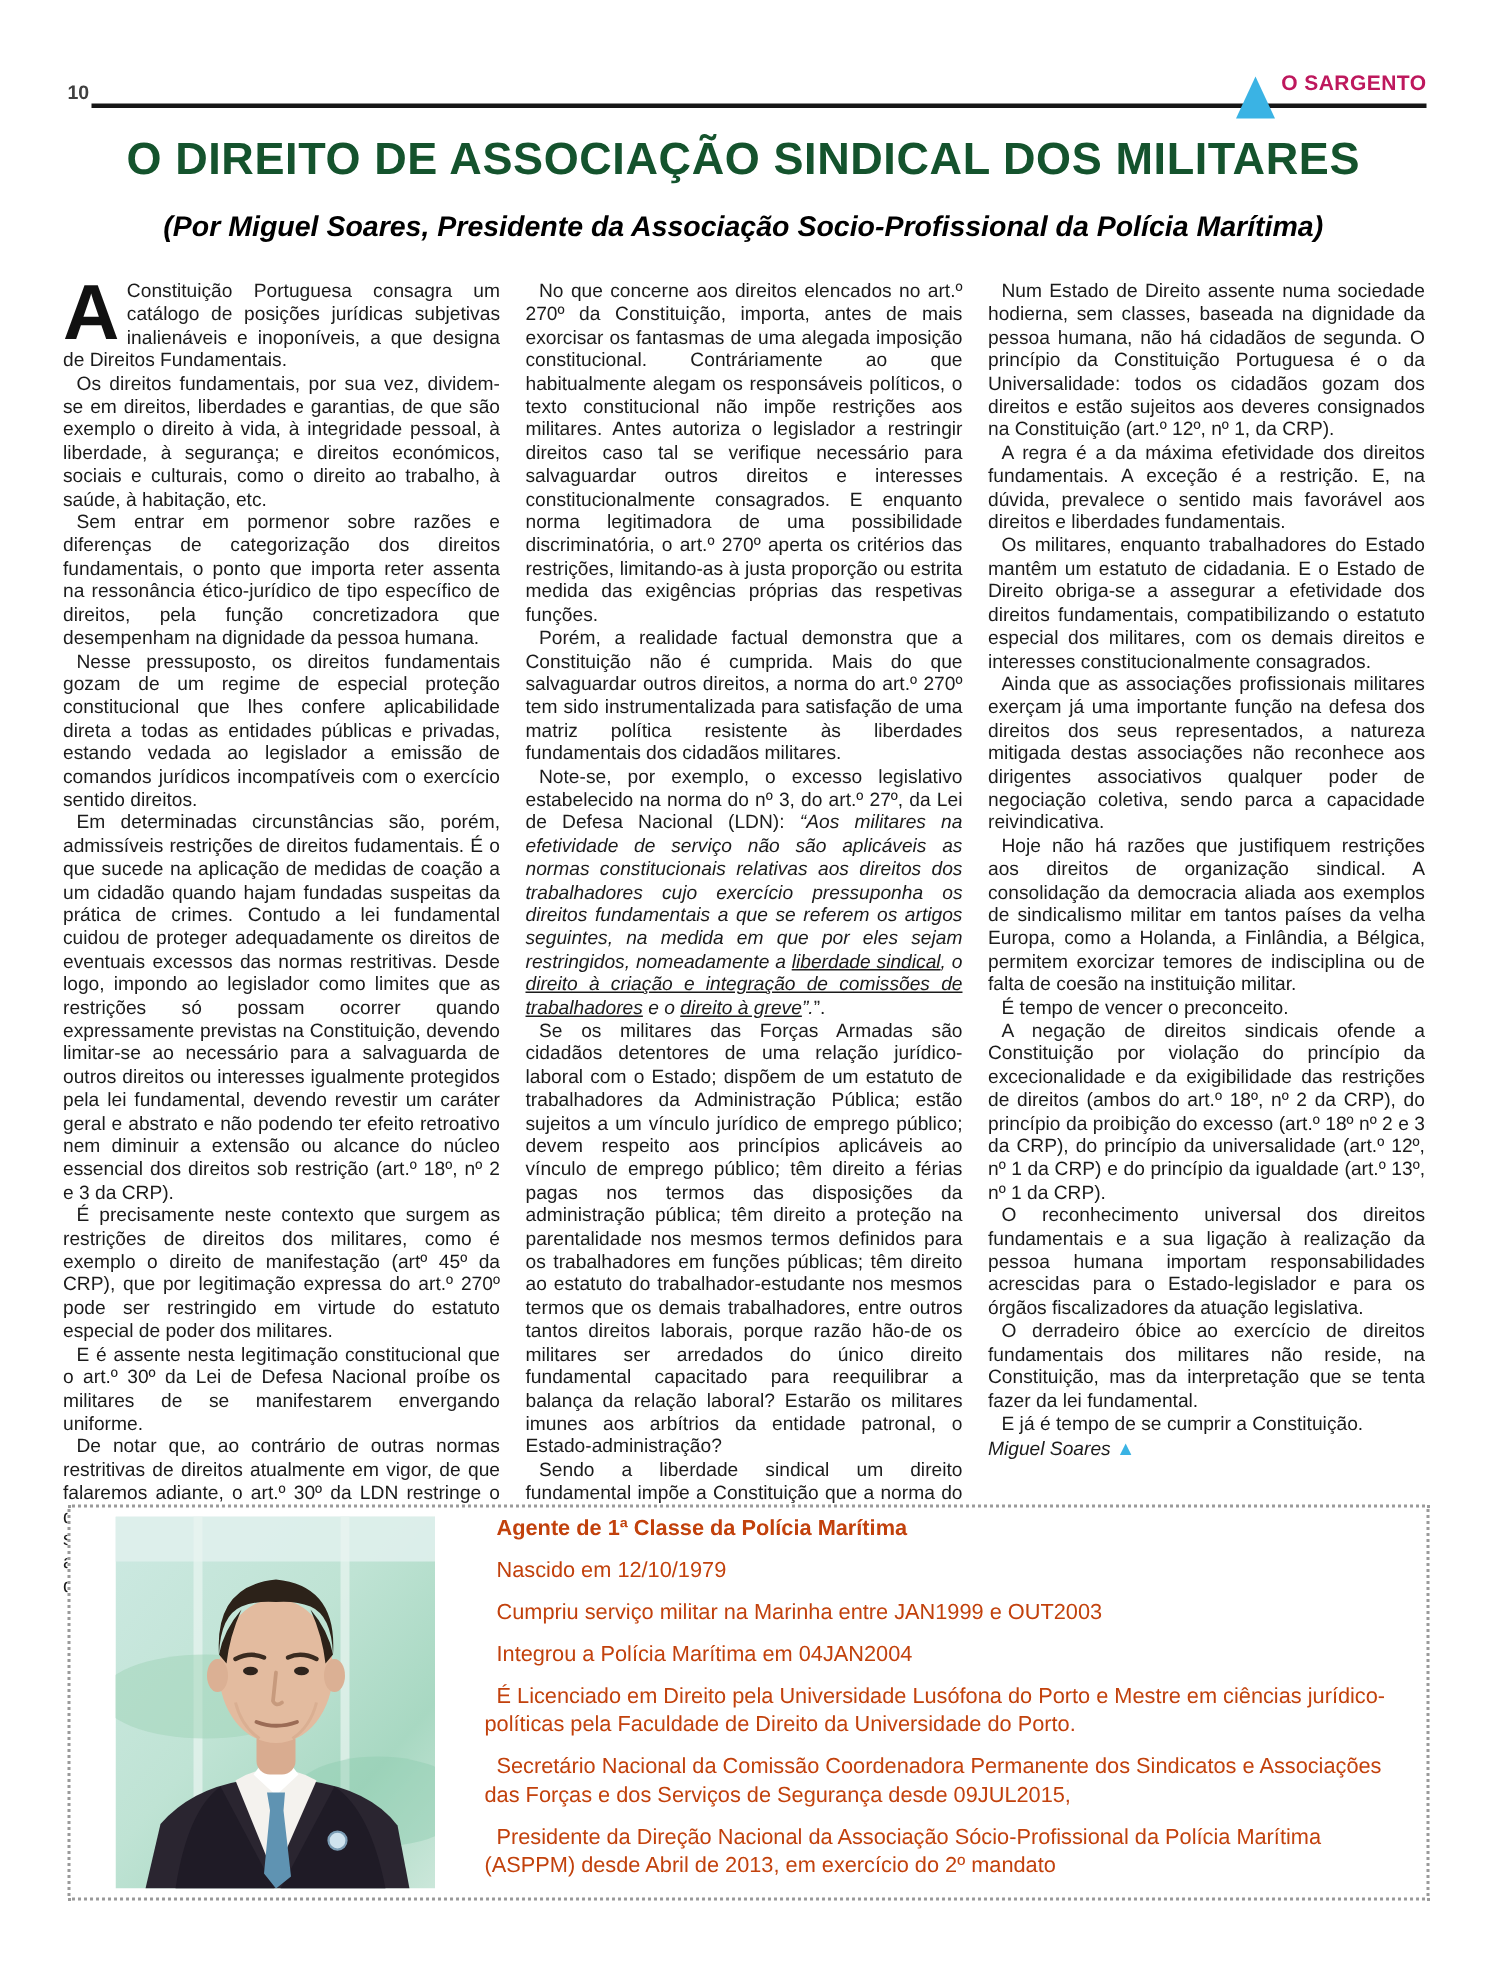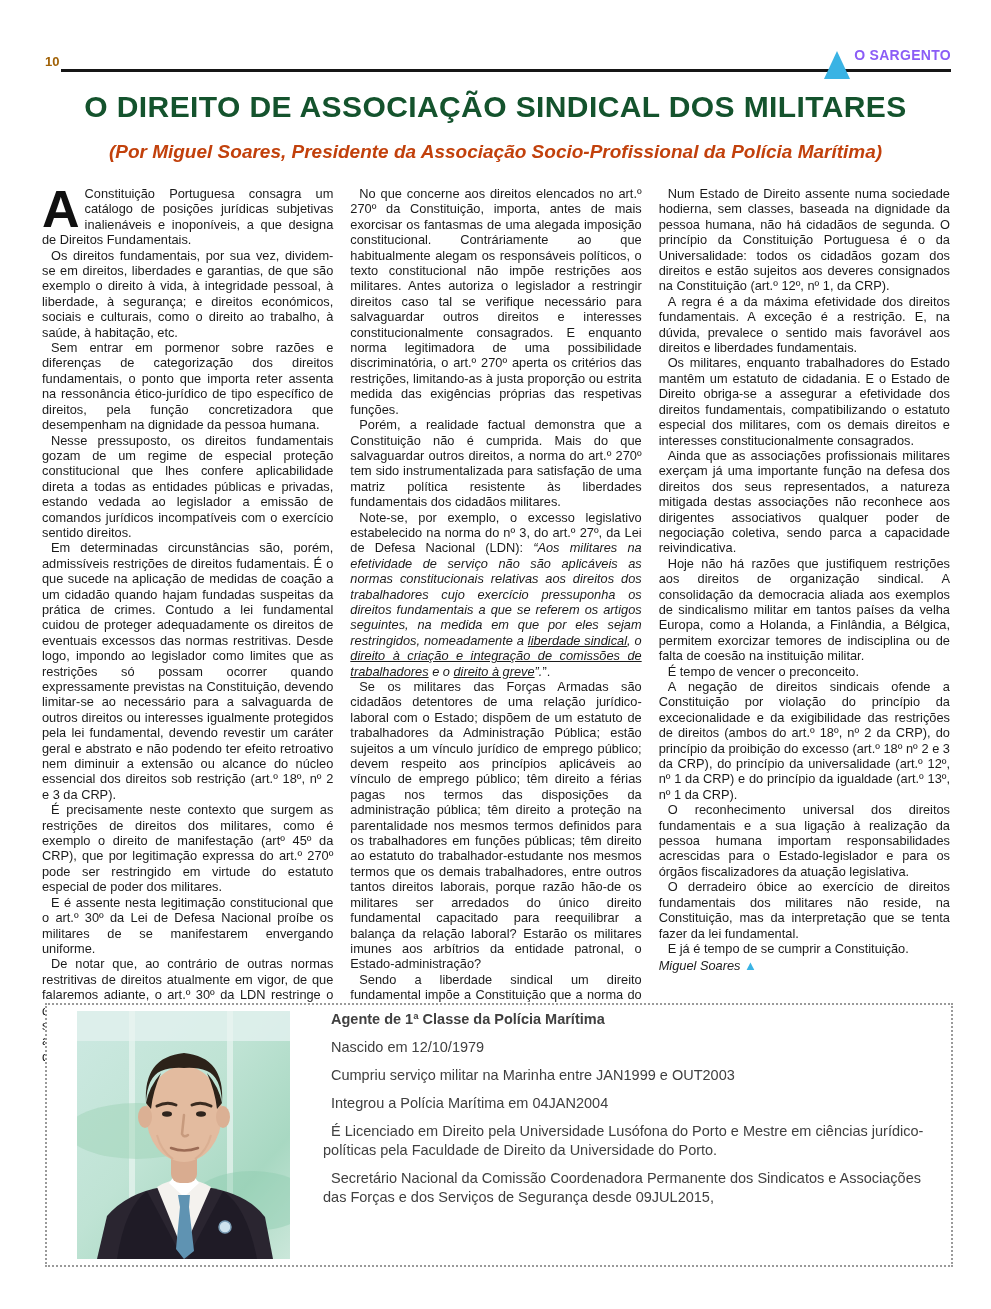--- a/index.html
+++ b/index.html
@@ -2,47 +2,47 @@
 <html lang="pt"><head>
 <meta charset="utf-8">
 <style>
   html,body{margin:0;padding:0;background:#ffffff;}
   .page{
     position:relative;width:991px;height:1309px;background:#ffffff;
     font-family:"Liberation Sans","DejaVu Sans",sans-serif;color:#1b1b1b;
     overflow:hidden;margin:0 auto;
   }
   
-  .page-number{position:absolute;left:45px;top:54px;font-size:13px;font-weight:bold;color:#a16207;}
+  .page-number{position:absolute;left:45px;top:54px;font-size:13px;font-weight:bold;color:#404040;}
   .header-rule{position:absolute;left:61px;right:40px;top:69px;height:3px;background:#161616;}
   .brand{position:absolute;right:40px;top:47px;display:flex;align-items:flex-end;z-index:2;}
   .brand-tri{width:0;height:0;border-left:13px solid transparent;border-right:13px solid transparent;
     border-bottom:28px solid #3ab3e4;margin-right:4px;margin-bottom:-6px;}
-  .brand-label{font-size:14px;font-weight:bold;color:#8b5cf6;letter-spacing:.3px;padding-bottom:10px;}
+  .brand-label{font-size:14px;font-weight:bold;color:#be185d;letter-spacing:.3px;padding-bottom:10px;}
   
   .title{position:absolute;top:90px;left:0;right:0;margin:0;text-align:center;
     font-size:30px;font-weight:bold;letter-spacing:.4px;color:#14532d;}
   .byline{position:absolute;top:141px;left:0;right:0;margin:0;text-align:center;
-    font-size:19px;font-weight:bold;font-style:italic;color:#c2410c;}
+    font-size:19px;font-weight:bold;font-style:italic;color:#000000;}
   
   .columns{position:absolute;top:186px;left:42px;width:908px;display:flex;gap:17px;}
   .col{flex:1;min-width:0;font-size:12.8px;line-height:15.4px;text-align:justify;color:#1b1b1b;}
   .col p{margin:0;text-indent:9px;}
   .col p.noindent{text-indent:0;}
   .col p.sig{text-align:left;font-style:italic;text-indent:0;margin-top:2px;}
   .dropcap{float:left;font-size:52px;line-height:42px;font-weight:bold;color:#111;
     padding:2px 5px 0 0;text-indent:0;}
   .it{font-style:italic;}
   .un{text-decoration:underline;}
   .tri-glyph{font-style:normal;font-size:13px;}
   
   .bio-box{position:absolute;left:45px;top:1003px;width:908px;height:264px;
     border:2px dotted #9a9a9a;box-sizing:border-box;display:flex;background:#fff;}
   .portrait{margin:6px 0 0 30px;width:213px;height:248px;flex:0 0 auto;display:block;}
-  .bio-text{flex:1;margin:5px 14px 0 33px;font-size:14.5px;line-height:19px;color:#404040;}
+  .bio-text{flex:1;margin:5px 14px 0 33px;font-size:14.5px;line-height:19px;color:#c2410c;}
   .bio-text p{margin:0 0 9px 0;text-indent:8px;}
   .bio-text p.b{font-weight:bold;}
 </style>
 </head>
 <body>
 
 <div class="page">
 
   <div class="page-number">10</div>
   <div class="header-rule"></div>
@@ -140,16 +140,17 @@
       <path d="M80 124 Q84 140 96 148" stroke="#d3a78b" stroke-width="2" fill="none" opacity="0.6"></path>
       <path d="M134 124 Q130 140 118 148" stroke="#d3a78b" stroke-width="2" fill="none" opacity="0.6"></path>
     </svg>
     <div class="bio-text">
         <p class="b">Agente de 1ª Classe da Polícia Marítima</p>
         <p>Nascido em 12/10/1979</p>
         <p>Cumpriu serviço militar na Marinha entre JAN1999 e OUT2003</p>
         <p>Integrou a Polícia Marítima em 04JAN2004</p>
         <p>É Licenciado em Direito pela Universidade Lusófona do Porto e Mestre em ciências jurídico-políticas pela Faculdade de Direito da Universidade do Porto.</p>
         <p>Secretário Nacional da Comissão Coordenadora Permanente dos Sindicatos e Associações das Forças e dos Serviços de Segurança desde 09JUL2015,</p>
+        <p>Presidente da Direção Nacional da Associação Sócio-Profissional da Polícia Marítima (ASPPM) desde Abril de 2013, em exercício do 2º mandato</p>
       </div>
   </div>
 
 </div>
 
 </body></html>

